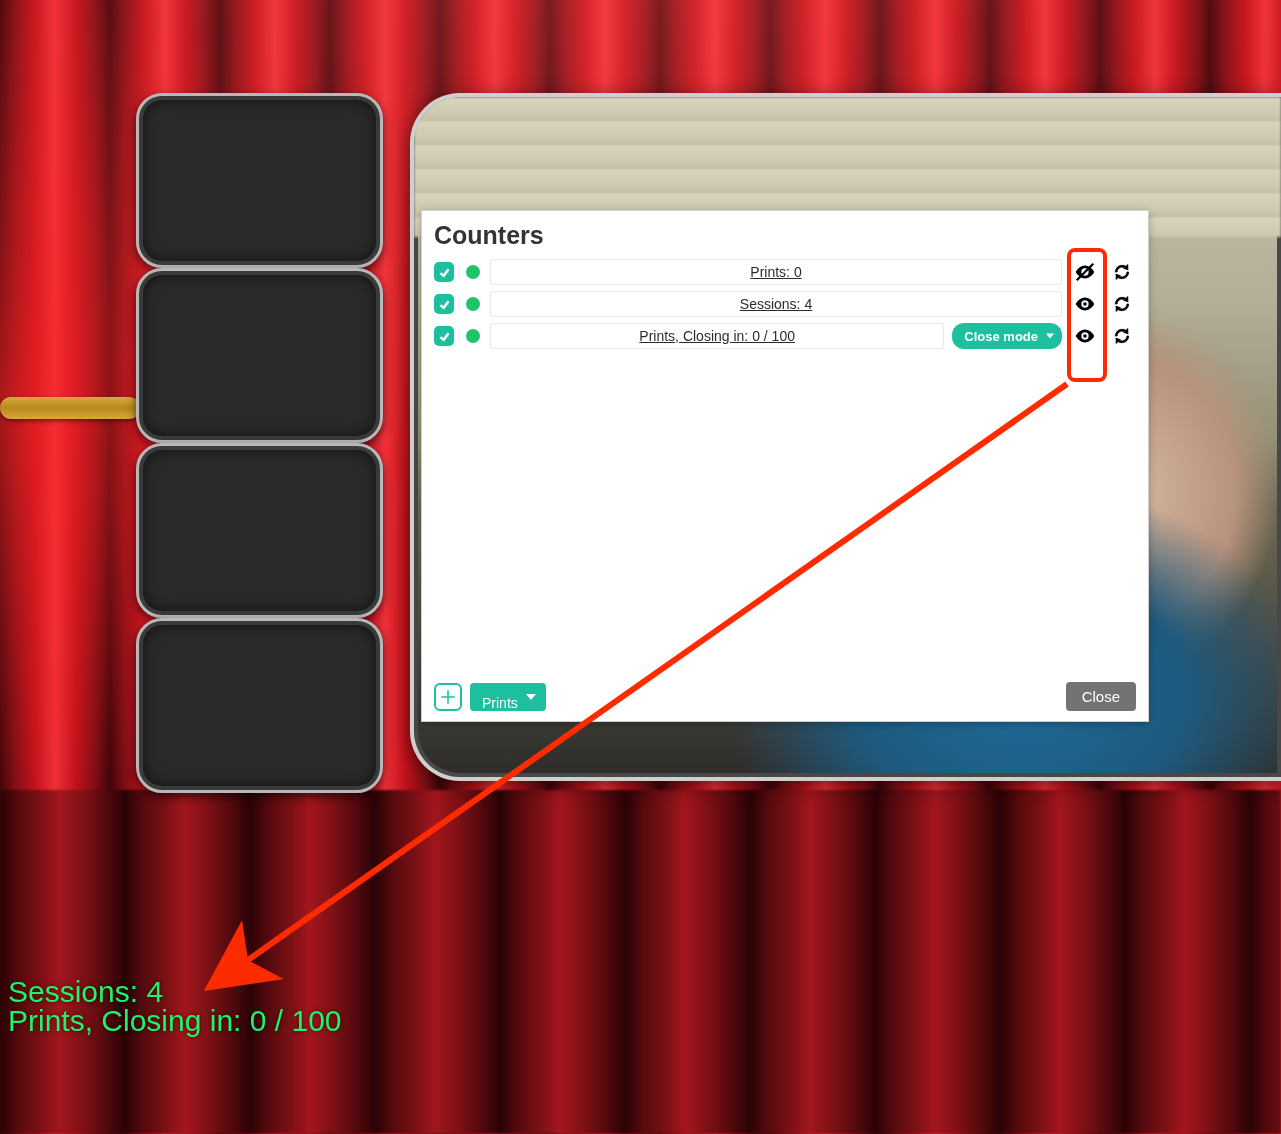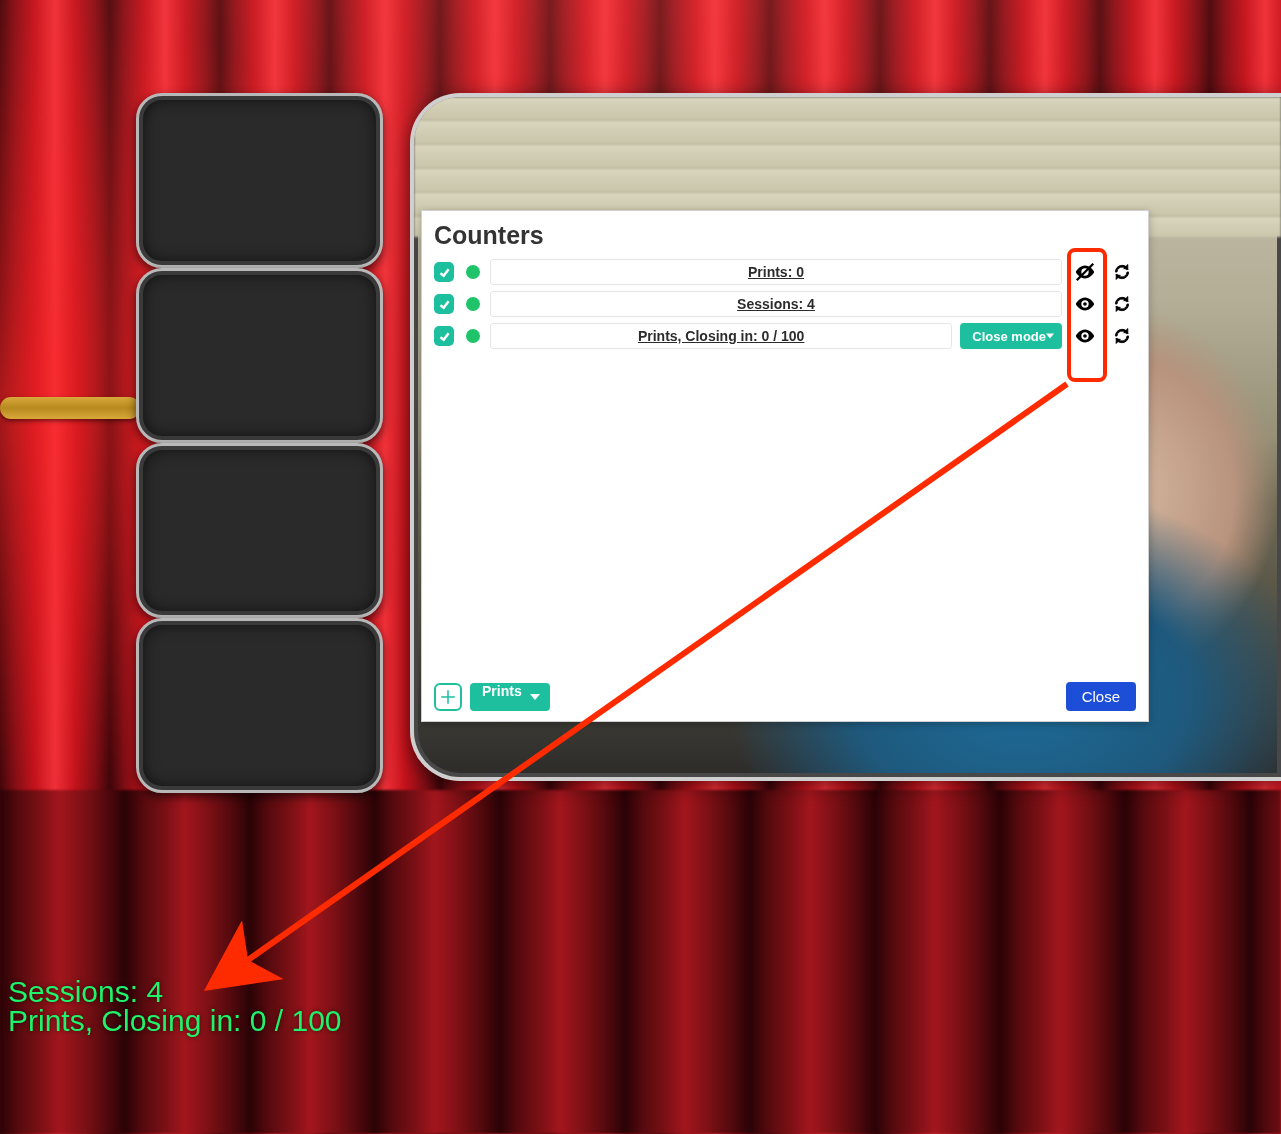--- a/index.html
+++ b/index.html
@@ -131,33 +131,33 @@
     flex:1;
     border:1px solid #e6e6e6;
     border-radius:3px;
     height:26px;
     display:flex;
     align-items:center;
     justify-content:center;
   }
   .label-cell a {
     font-size:14px;
-    font-weight:700;
+    font-weight:400;
     color:#2c2c2c;
     text-decoration:underline;
   }
   .mode-select {
     background:#1dbf9f;
     color:#fff;
     font-size:13px;
     font-weight:600;
     border:none;
-    border-radius:4px;
+    border-radius:12px;
     height:26px;
-    padding:0 16px 0 12px;
+    padding:0 24px 0 12px;
     position:relative;
     display:flex;
     align-items:center;
     margin-left:0;
   }
   .mode-select::after{
     content:"";
     position:absolute; right:8px; top:50%;
     width:0;height:0;
     border-left:4px solid transparent;
@@ -184,40 +184,40 @@
     border:2px solid #1dbf9f;
     border-radius:6px;
     background:#fff;
     display:flex; align-items:center; justify-content:center;
   }
   .plus-btn svg { width:18px; height:18px; fill:#1dbf9f; }
   .type-select {
     background:#1dbf9f;
     color:#fff;
     font-size:14px;
-    font-weight:700;
+    font-weight:400;
     border:none;
     border-radius:4px;
     height:28px;
     padding:0 28px 0 12px;
     position:relative;
-    display:flex; align-items:flex-start;
+    display:flex; align-items:flex-end;
   }
   .type-select::after{
     content:"";
     position:absolute; right:10px; top:50%;
     width:0;height:0;
     border-left:5px solid transparent;
     border-right:5px solid transparent;
     border-top:6px solid #fff;
     transform:translateY(-50%);
   }
   .footer-spacer { flex:1; }
   .close-btn {
-    background:#1d4ed8;
+    background:#737373;
     color:#fff;
     border:none;
     border-radius:4px;
     font-size:15px;
     padding:6px 16px;
     font-weight:500;
   }
 
   
   .anno-box {

